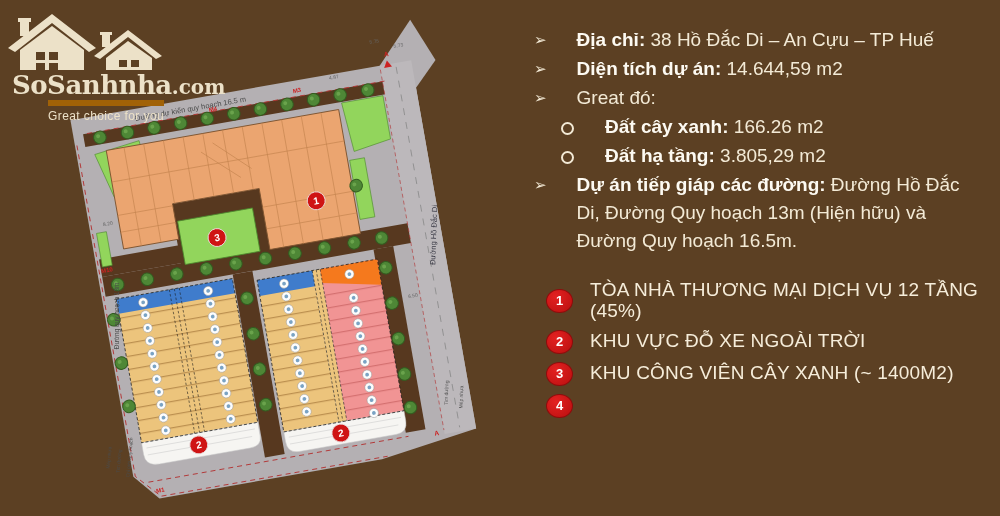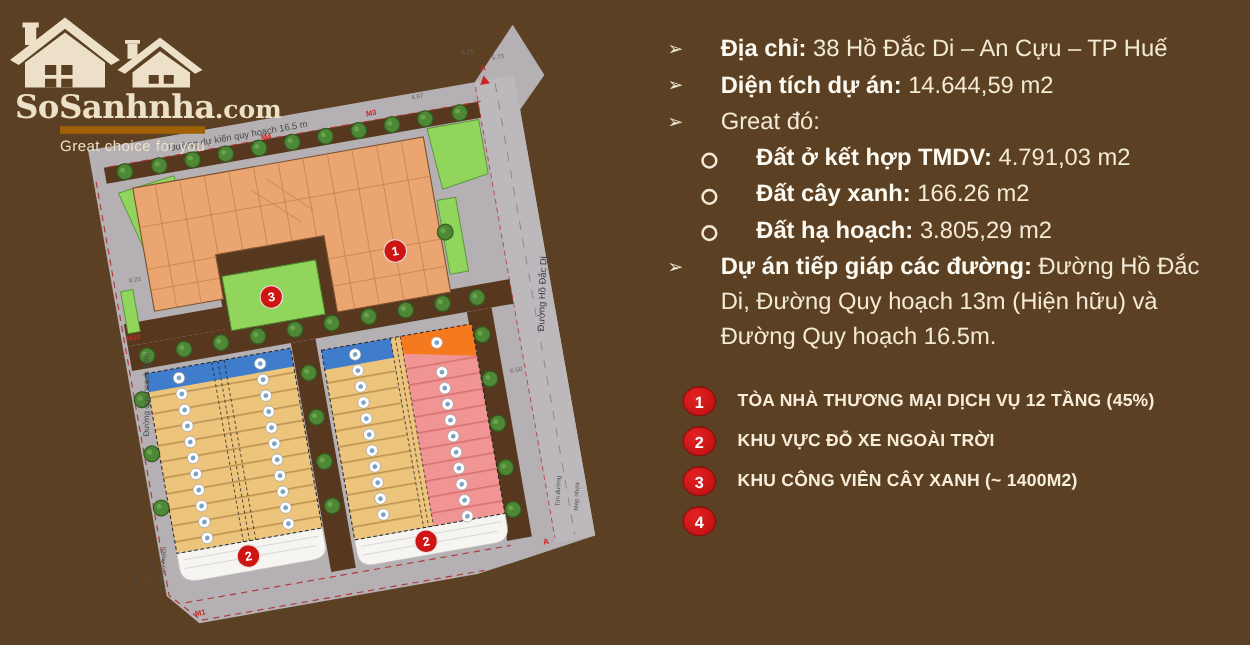--- a/index.html
+++ b/index.html
@@ -45,21 +45,21 @@
   .legend{margin-top:25px;margin-left:12px;}
   .legend-row{display:flex;align-items:center;margin-bottom:8px;}
   .badge{
     flex:0 0 auto;width:25px;height:22px;border-radius:50%;
     background:radial-gradient(circle at 35% 30%,#e32121,#b90f0f);
     border:1px solid #8f0c0c;
     color:#fff;font-weight:bold;font-size:13px;
     display:flex;align-items:center;justify-content:center;
     margin-right:17px;
   }
-  .legend-label{font-size:14px;font-weight:bold;letter-spacing:0.2px;color:#f6edda;line-height:1.1;}
+  .legend-label{font-size:19px;font-weight:normal;letter-spacing:0.2px;color:#f6edda;line-height:1.1;}
 </style>
 </head>
 <body>
 
 <div class="page">
 
   <div class="map-panel">
     <svg class="siteplan" width="505" height="516" viewBox="0 0 505 516">
       <defs>
         <pattern id="tanRows" width="12" height="13" patternUnits="userSpaceOnUse">
@@ -324,29 +324,25 @@
       <span class="txt"><span class="lbl">Diện tích dự án:</span> <span class="val">14.644,59 m2</span></span>
     </div>
 
     <div class="row">
       <span class="arrow">➢</span>
       <span class="txt"><span class="val">Great đó:</span></span>
     </div>
 
     <div class="row sub">
       <span class="circ"></span>
-      <span class="txt"><span class="lbl">Đất ở kết hợp TMDV:</span> <span class="val">4.791,03 m2</span></span>
+      <span class="txt"><span class="lbl">Đất cây xanh:</span> <span class="val">166.26 m2</span></span>
     </div>
     <div class="row sub">
       <span class="circ"></span>
-      <span class="txt"><span class="lbl">Đất cây xanh:</span> <span class="val">166.26 m2</span></span>
-    </div>
-    <div class="row sub">
-      <span class="circ"></span>
-      <span class="txt"><span class="lbl">Đất hạ hoạch:</span> <span class="val">3.805,29 m2</span></span>
+      <span class="txt"><span class="lbl">Đất hạ tầng:</span> <span class="val">3.805,29 m2</span></span>
     </div>
 
     <div class="row">
       <span class="arrow">➢</span>
       <span class="txt"><span class="lbl">Dự án tiếp giáp các đường:</span> <span class="val">Đường Hồ Đắc Di, Đường Quy hoạch 13m (Hiện hữu) và Đường Quy hoạch 16.5m.</span></span>
     </div>
 
     <div class="legend">
       <div class="legend-row">
         <span class="badge">1</span>

